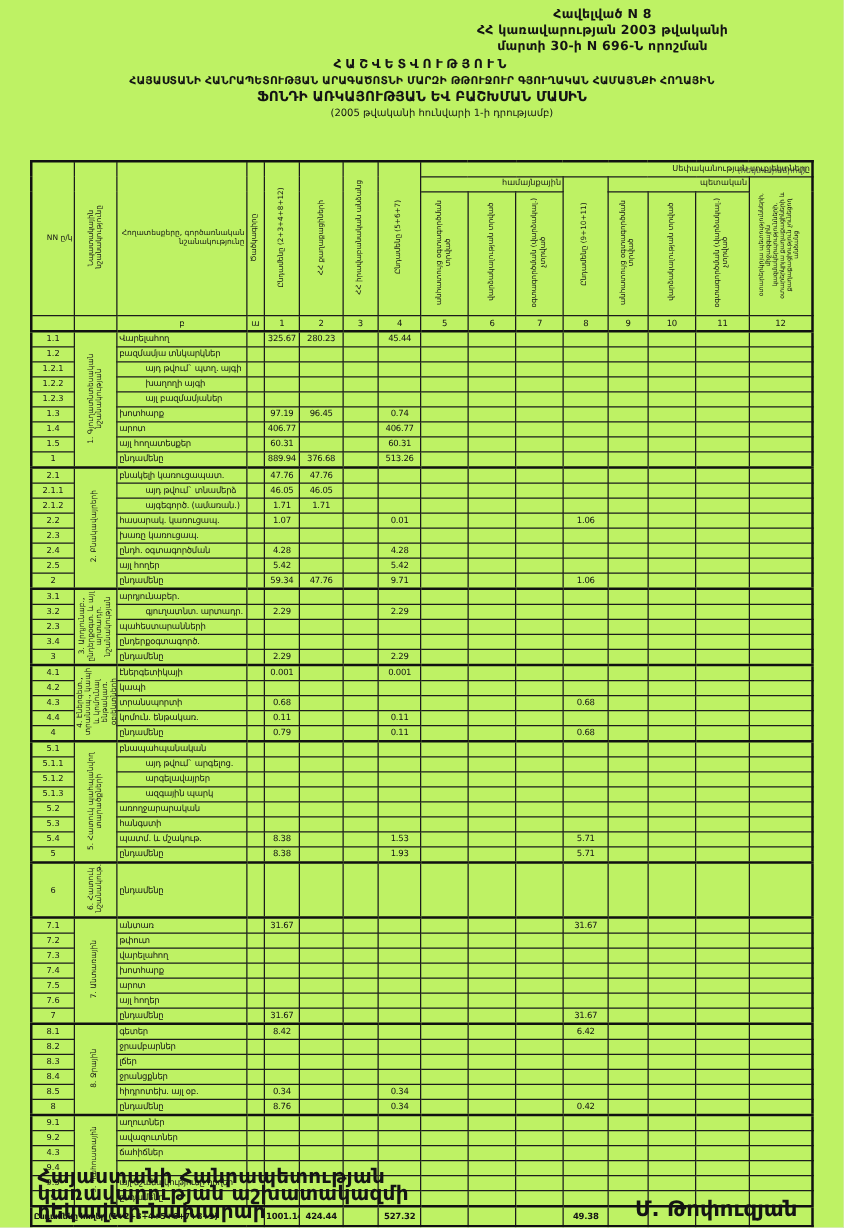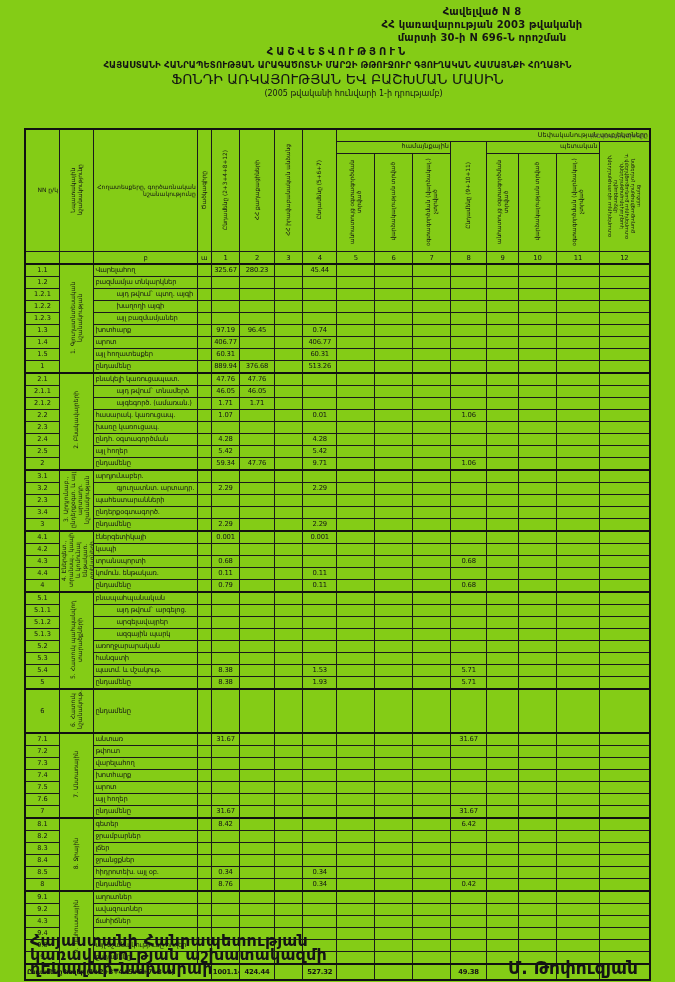--- a/index.html
+++ b/index.html
@@ -1,34 +1,34 @@
 <!DOCTYPE html>
 <html><head>
 <meta charset="utf-8">
 <style>
   html,body{margin:0;padding:0;background:#e8e8e6;}
   .page{
     position:relative;
     width:675px;height:982px;
-    background:#84cc16;
+    background:#bef264;
     font-family:"DejaVu Sans",sans-serif;
     color:#141414;
     overflow:hidden;
   }
   
   .appendix{
     position:absolute;top:5px;right:28px;width:330px;
     text-align:center;font-size:10px;font-weight:bold;line-height:13px;
     letter-spacing:.2px;
   }
   
   .titleblock{position:absolute;top:46px;left:0;width:675px;text-align:center;}
   .t-main{font-size:10px;font-weight:bold;letter-spacing:3px;}
   .t-l1{font-size:8.6px;font-weight:bold;margin-top:3px;letter-spacing:.1px;}
-  .t-l2{font-size:14px;font-weight:normal;margin-top:1px;}
+  .t-l2{font-size:11px;font-weight:bold;margin-top:1px;}
   .t-l3{font-size:8px;margin-top:2px;padding-left:32px;}
   .unitnote{
     position:absolute;top:116px;right:30px;
     font-size:6.5px;font-style:italic;color:#555;margin-top:16px;
   }
   
   table.rep{
     position:absolute;top:128px;left:24px;
     border-collapse:collapse;table-layout:fixed;
     width:627px;

